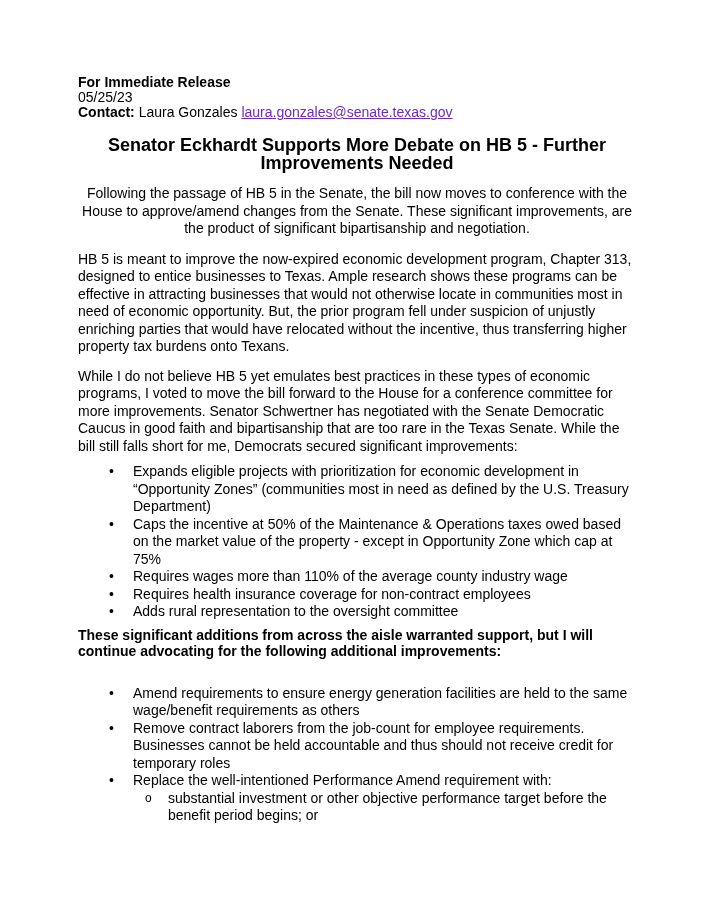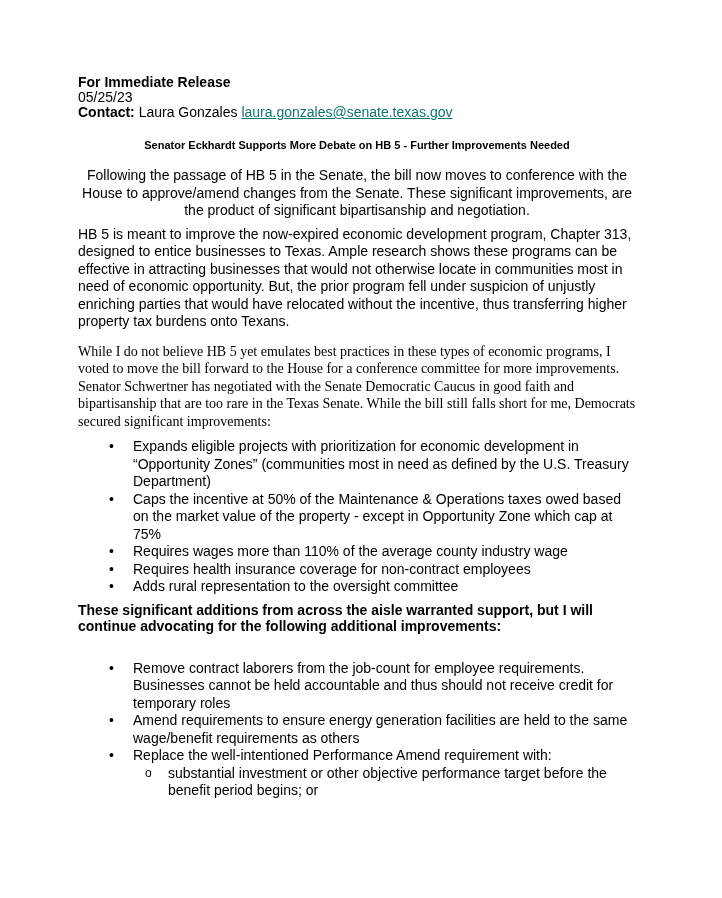--- a/index.html
+++ b/index.html
@@ -10,31 +10,31 @@
     font-family: "Liberation Sans", sans-serif;
     font-size: 14px;
   }
   .page {
     width: 722px; height: 898px;
     padding: 51px 86px 0 78px;
     overflow: hidden;
   }
   .bold { font-weight: bold; margin-top: 24px; }
   .header-block { line-height: 15px; }
-  .email-link { color: #0f766e; text-decoration: underline; cursor: pointer; }
+  .email-link { color: #6d28d9; text-decoration: underline; cursor: pointer; }
   .doc-title {
-    font-weight: bold; font-size: 11px;
+    font-weight: bold; font-size: 18px;
     text-align: center; line-height: 18px;
     margin: 16px 0 0 0;
   }
   .body-par { line-height: 17.5px; margin: 0; }
   .p1 { margin-top: 13px; text-align: center; }
   .p2 { margin-top: 28px; }
-  .p3 { margin-top: 6px; }
-  .p4 { margin-top: 12px; font-family: Liberation Serif, serif; }
+  .p3 { margin-top: 13px; }
+  .p4 { margin-top: 12px; }
   ul.bullet-list {
     list-style: none;
     margin: 0; padding: 0;
     line-height: 17.5px;
   }
   ul.bullet-list.improvements { margin-top: 8px; }
   ul.bullet-list.additional { margin-top: 26px; }
   ul.bullet-list > li { position: relative; padding-left: 55px; }
   ul.bullet-list > li::before {
     content: "\2022";
@@ -82,24 +82,24 @@
     <li>Caps the incentive at 50% of the Maintenance &amp; Operations taxes owed based on the market value of the property - except in Opportunity Zone which cap at 75%</li>
     <li>Requires wages more than 110% of the average county industry wage</li>
     <li>Requires health insurance coverage for non-contract employees</li>
     <li>Adds rural representation to the oversight committee</li>
   </ul>
 
   <p class="bold-heading">These significant additions from across the aisle warranted support, but I will continue advocating for the following additional improvements:</p>
 
   <ul class="bullet-list additional">
     <li>
-      <span>Remove contract laborers from the job-count for employee requirements. Businesses cannot be held accountable and thus should not receive credit for temporary roles</span>
+      <span>Amend requirements to ensure energy generation facilities are held to the same wage/benefit requirements as others</span>
     </li>
     <li>
-      <span>Amend requirements to ensure energy generation facilities are held to the same wage/benefit requirements as others</span>
+      <span>Remove contract laborers from the job-count for employee requirements. Businesses cannot be held accountable and thus should not receive credit for temporary roles</span>
     </li>
     <li>
       <span>Replace the well-intentioned Performance Amend requirement with:</span>
       <ul class="sub-list">
         <li>substantial investment or other objective performance target before the benefit period begins; or</li>
       </ul>
     </li>
   </ul>
 
 </div>

